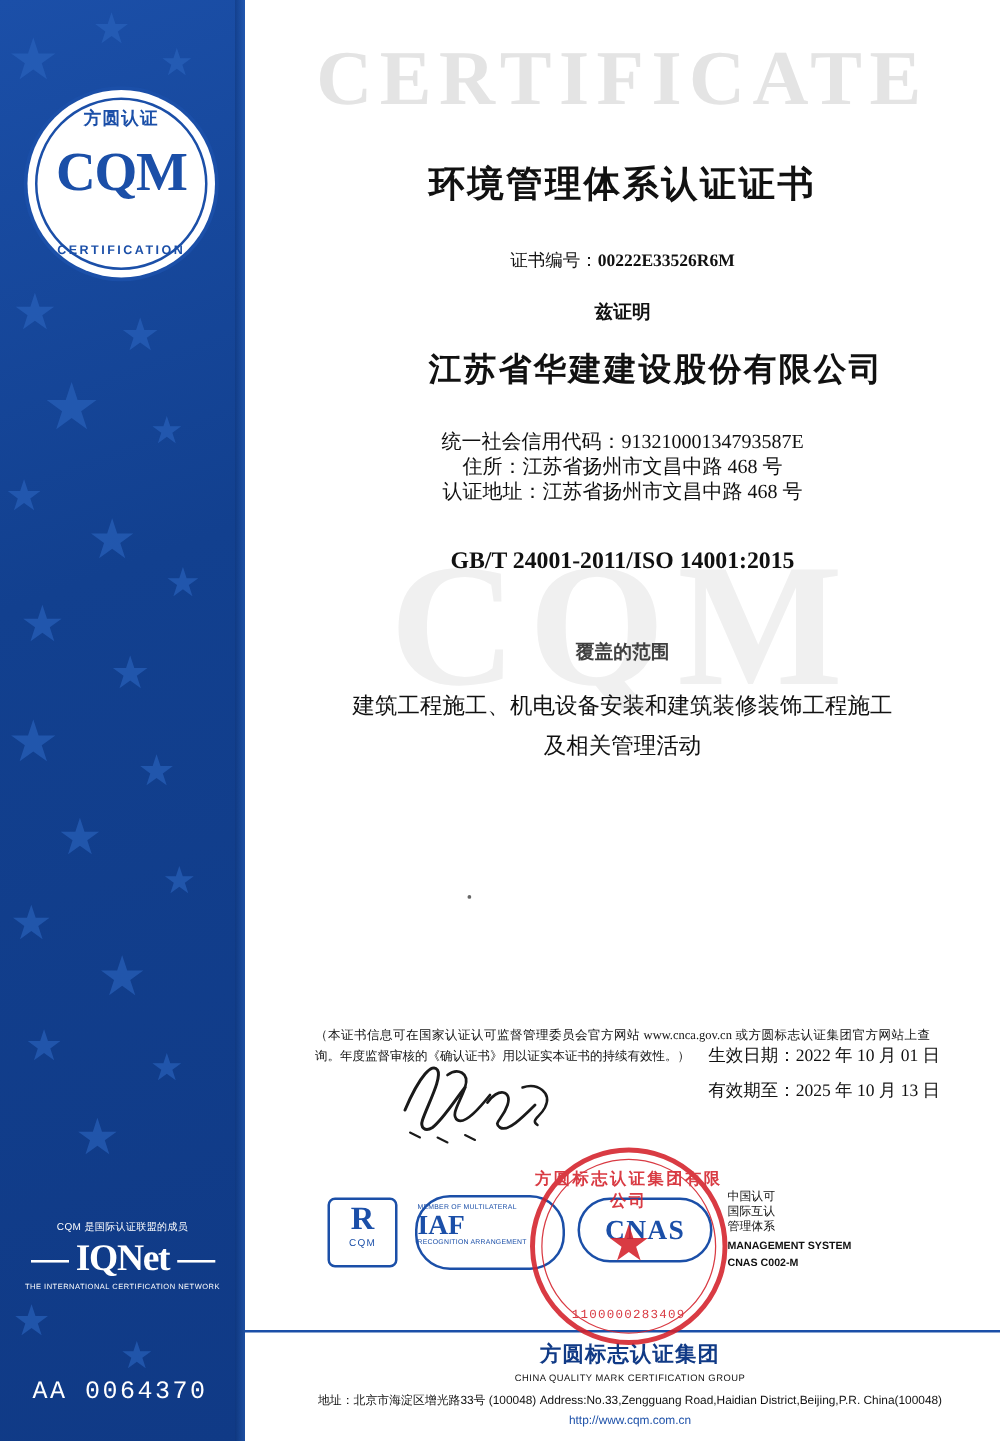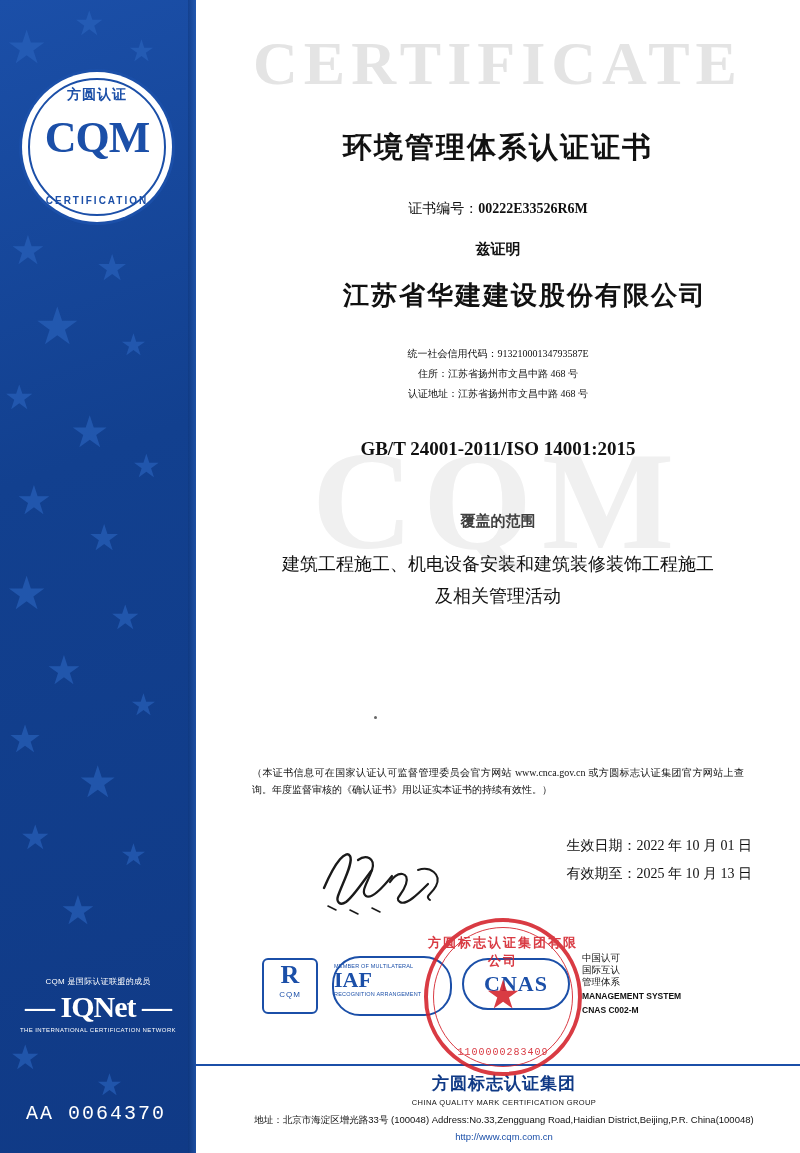--- a/index.html
+++ b/index.html
@@ -106,21 +106,21 @@
   .hereby{
     position:absolute;top:240px;left:0;width:604px;text-align:center;
     font-size:15px;color:#111;font-weight:bold;
   }
   .company{
     position:absolute;top:278px;left:0;width:604px;text-align:center;
     font-size:26px;font-weight:bold;color:#111;letter-spacing:2px;padding-left:27px;
   }
   .detail{
     position:absolute;left:0;width:604px;text-align:center;
-    font-size:10px;color:#111;font-family:"Liberation Serif",serif;
+    font-size:16px;color:#111;font-family:"Liberation Serif",serif;
     line-height:19px;
   }
   .d1{top:344px;}
   .d2{top:364px;}
   .d3{top:384px;}
   .sys-label{
     position:absolute;top:412px;left:0;width:604px;text-align:center;
     font-size:15px;font-weight:bold;color:#111;
   }
   .sys-std{
@@ -133,21 +133,21 @@
     font-size:15px;font-weight:bold;color:#404040;
   }
   .scope-text{
     position:absolute;top:548px;left:30px;width:544px;text-align:center;
     font-size:18px;color:#111;line-height:32px;font-weight:500;
   }
   .dot{
     position:absolute;top:716px;left:178px;width:3px;height:3px;background:#666;border-radius:50%;
   }
   .note{
-    position:absolute;top:764px;left:56px;width:492px;
+    position:absolute;top:820px;left:56px;width:492px;
     font-size:10px;color:#111;line-height:17px;text-align:justify;
     font-family:"Liberation Serif",serif;
   }
   .dates{
     position:absolute;top:832px;right:48px;text-align:left;
     font-size:14px;color:#111;line-height:28px;
     font-family:"Liberation Serif",serif;
   }
   .signature{
     position:absolute;top:840px;left:110px;width:180px;height:80px;

